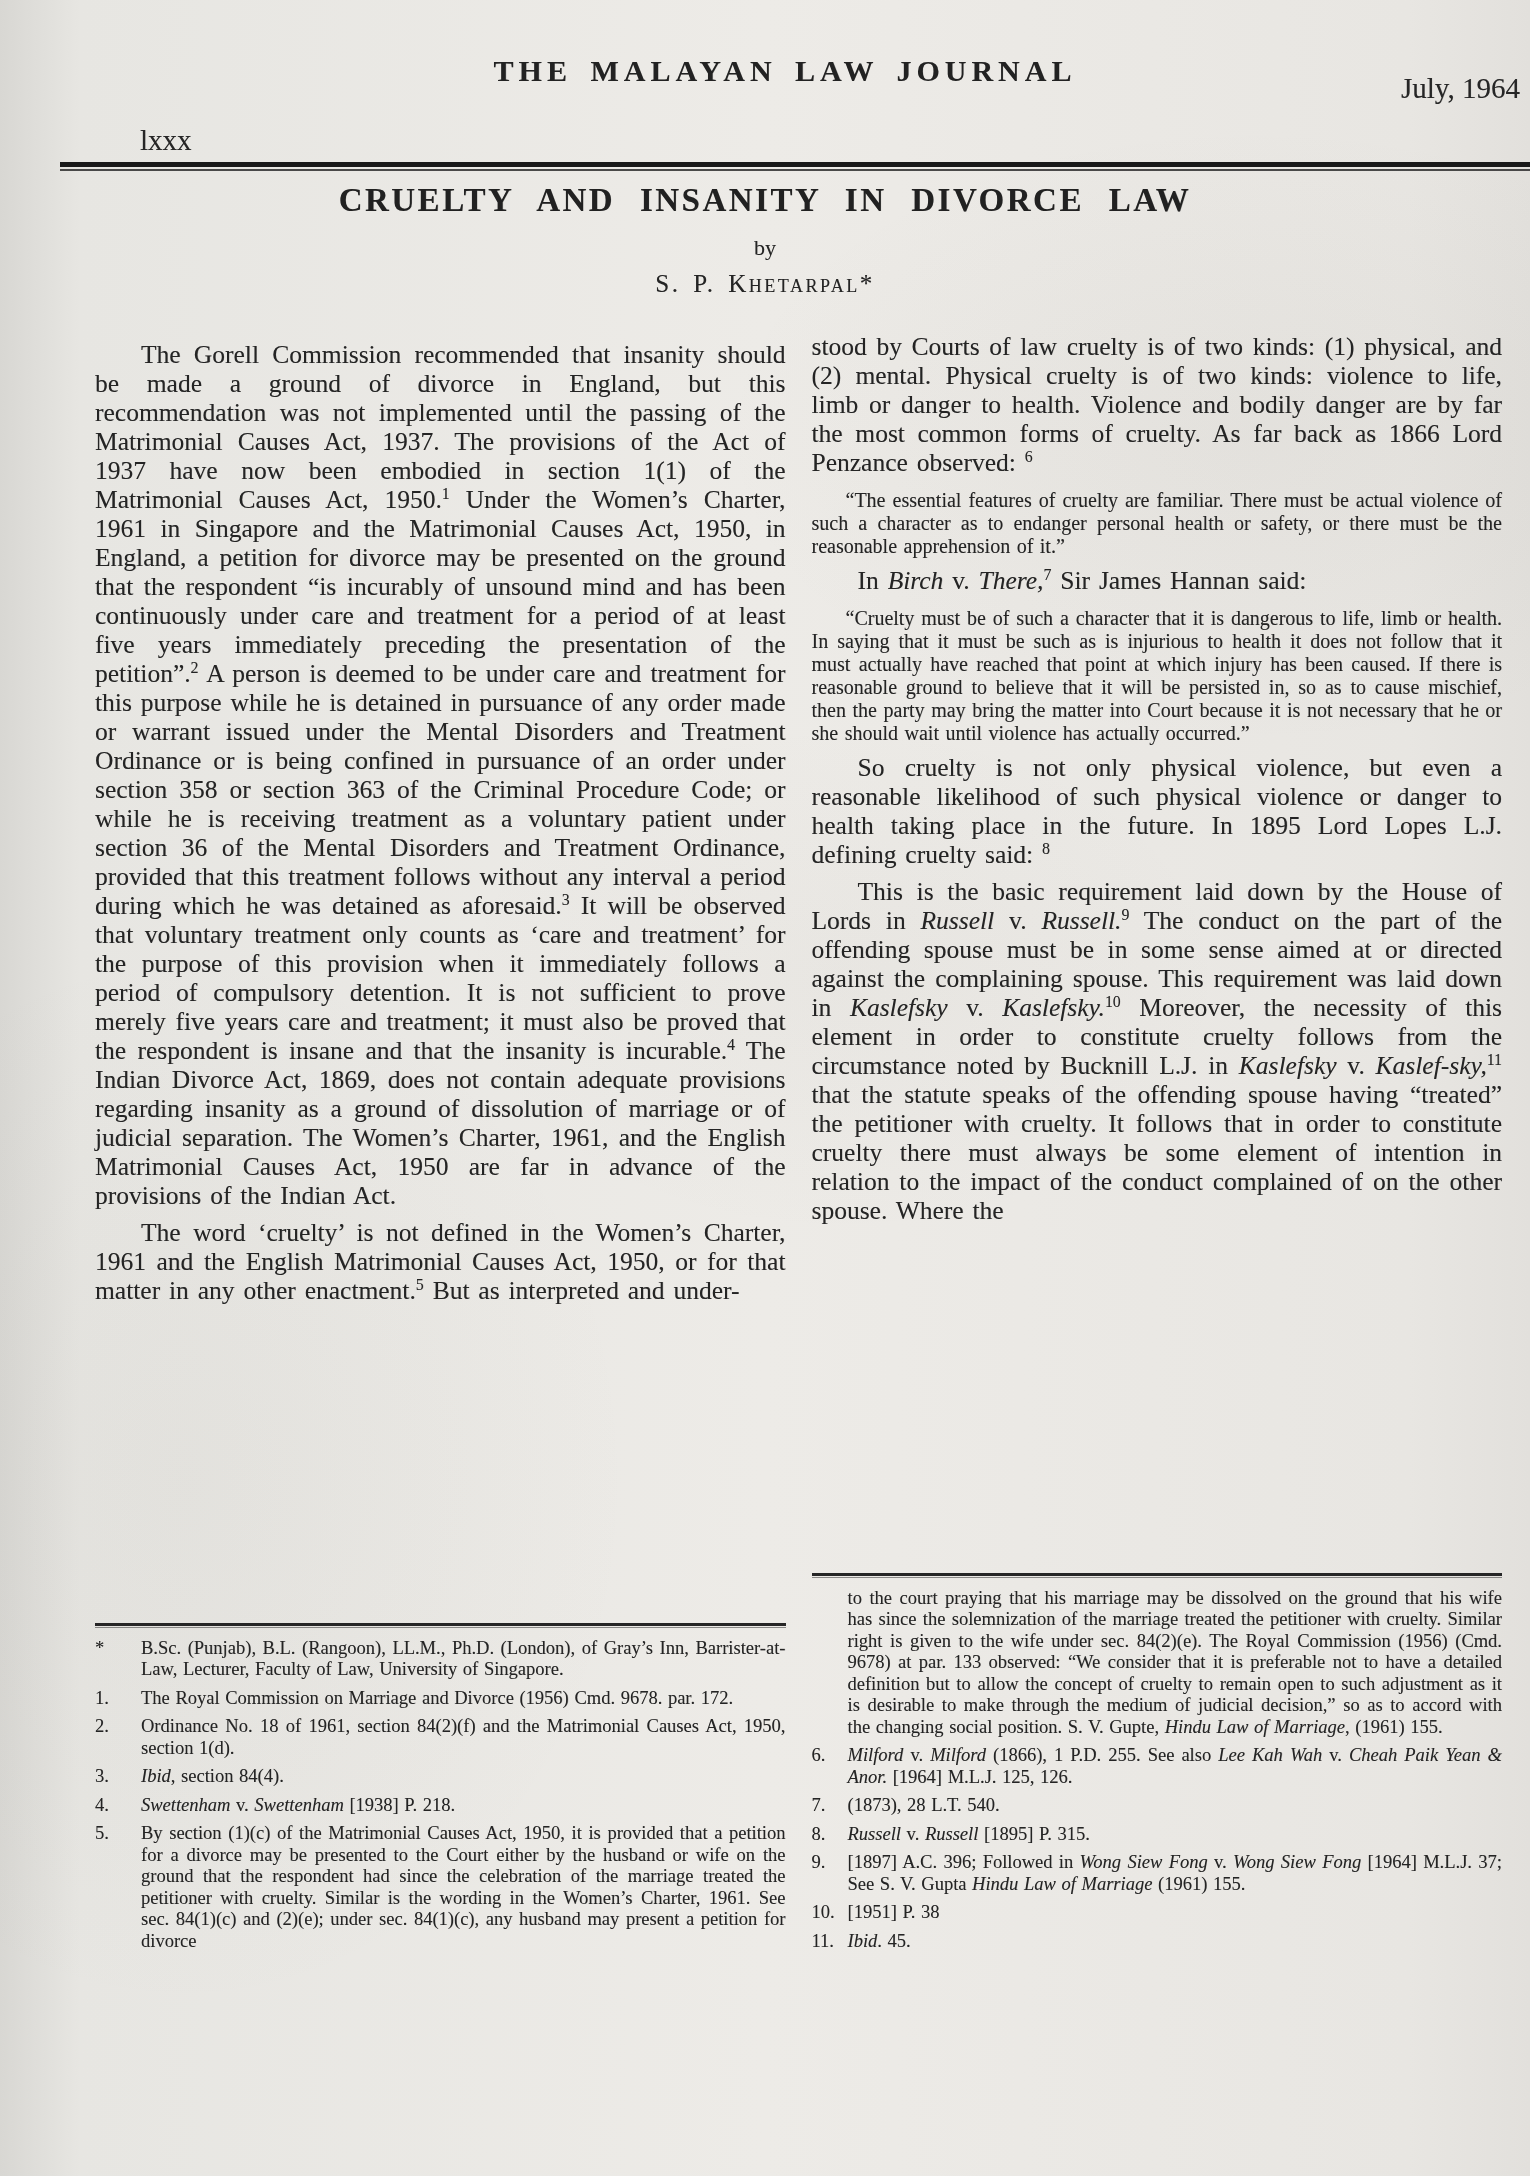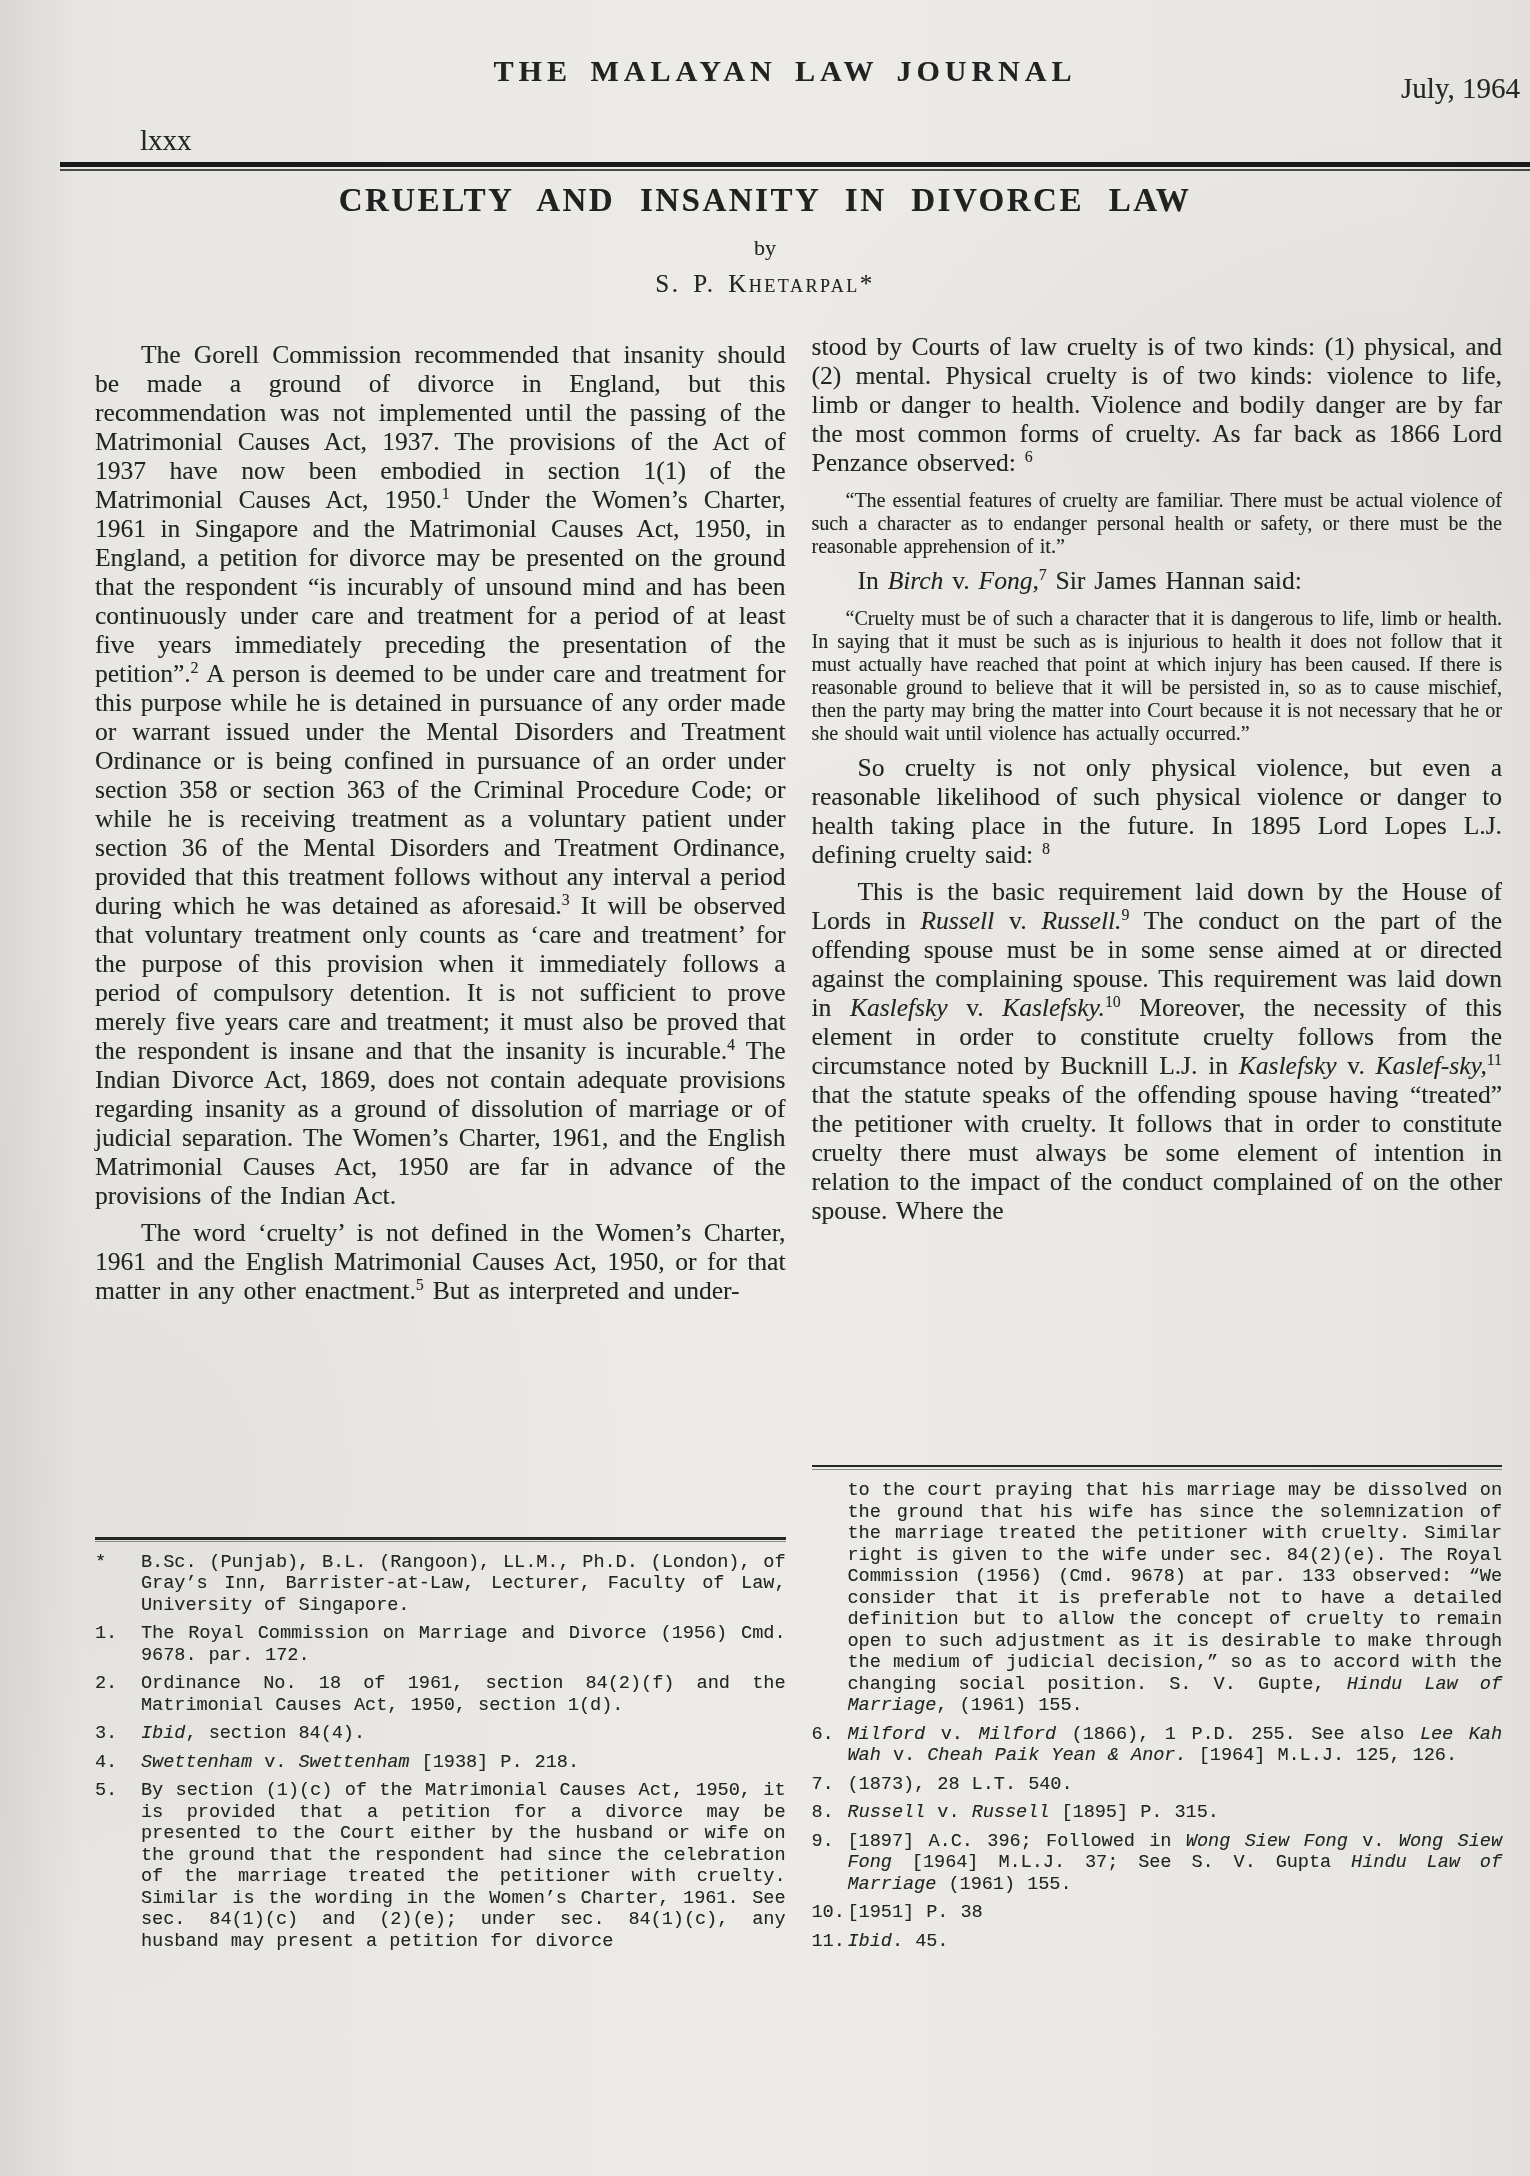--- a/index.html
+++ b/index.html
@@ -84,21 +84,21 @@
     text-indent: 34px;
     margin-top: 12px; margin-bottom: 6px;
     word-spacing: 1.5px;
   }
   .col > div:first-child { margin-top: 0; }
 
   sup { font-size: 0.62em; line-height: 0; vertical-align: super; letter-spacing: 0; }
   .it { font-style: italic; }
 
   
-  .fn-block { margin-top: auto; padding-top: 4px; font-family: Liberation Mono, monospace; }
+  .fn-block { margin-top: auto; padding-top: 4px; }
   .fn-rule {
     height: 5px;
     background: linear-gradient(#262626 0 2.5px, transparent 2.5px 3.8px, rgba(60,60,60,0.55) 3.8px 5px);
     margin-bottom: 10px;
   }
   .footnote {
     display: flex;
     font-size: 18.5px;
     line-height: 21.5px;
     margin-top: 7px;
@@ -160,21 +160,21 @@
               <span class="fn-text"><span>By section (1)(c) of the Matrimonial Causes Act, 1950, it is provided that a petition for a divorce may be presented to the Court either by the husband or wife on the ground that the respondent had since the celebration of the marriage treated the petitioner with cruelty. Similar is the wording in the Women’s Charter, 1961. See sec. 84(1)(c) and (2)(e); under sec. 84(1)(c), any husband may present a petition for divorce</span></span>
             </div>
           </div>
       </div>
     </div>
 
     <div class="col col-right">
       <div>
           <div class="flow-cont"><span>stood by Courts of law cruelty is of two kinds: (1) physical, and (2) mental. Physical cruelty is of two kinds: violence to life, limb or danger to health. Violence and bodily danger are by far the most common forms of cruelty. As far back as 1866 Lord Penzance observed: </span><sup>6</sup></div>
           <div class="flow-quote"><span>“The essential features of cruelty are familiar. There must be actual violence of such a character as to endanger personal health or safety, or there must be the reasonable apprehension of it.”</span></div>
-          <div class="flow-para"><span>In </span><span class="it">Birch</span><span> v. </span><span class="it">Fong,</span><sup>7</sup><span> Sir James Hannan said:</span></div>
+          <div class="flow-para"><span>In </span><span class="it">Birch</span><span> v. </span><span class="it">There,</span><sup>7</sup><span> Sir James Hannan said:</span></div>
           <div class="flow-quote"><span>“Cruelty must be of such a character that it is dangerous to life, limb or health. In saying that it must be such as is injurious to health it does not follow that it must actually have reached that point at which injury has been caused. If there is reasonable ground to believe that it will be persisted in, so as to cause mischief, then the party may bring the matter into Court because it is not necessary that he or she should wait until violence has actually occurred.”</span></div>
           <div class="flow-para"><span>So cruelty is not only physical violence, but even a reasonable likelihood of such physical violence or danger to health taking place in the future. In 1895 Lord Lopes L.J. defining cruelty said: </span><sup>8</sup></div>
           <div class="flow-para"><span>This is the basic requirement laid down by the House of Lords in </span><span class="it">Russell</span><span> v. </span><span class="it">Russell.</span><sup>9</sup><span> The conduct on the part of the offending spouse must be in some sense aimed at or directed against the complaining spouse. This requirement was laid down in </span><span class="it">Kaslefsky</span><span> v. </span><span class="it">Kaslefsky.</span><sup>10</sup><span> Moreover, the necessity of this element in order to constitute cruelty follows from the circumstance noted by Bucknill L.J. in </span><span class="it">Kaslefsky</span><span> v. </span><span class="it">Kaslef-sky,</span><sup>11</sup><span> that the statute speaks of the offending spouse having “treated” the petitioner with cruelty. It follows that in order to constitute cruelty there must always be some element of intention in relation to the impact of the conduct complained of on the other spouse. Where the</span></div>
         </div>
       <div class="fn-block">
         <div class="fn-rule"></div>
         <div>
             <div class="footnote">
               <span class="fn-marker"></span>
               <span class="fn-text"><span>to the court praying that his marriage may be dissolved on the ground that his wife has since the solemnization of the marriage treated the petitioner with cruelty. Similar right is given to the wife under sec. 84(2)(e). The Royal Commission (1956) (Cmd. 9678) at par. 133 observed: “We consider that it is preferable not to have a detailed definition but to allow the concept of cruelty to remain open to such adjustment as it is desirable to make through the medium of judicial decision,” so as to accord with the changing social position. S. V. Gupte, </span><span class="it">Hindu Law of Marriage</span><span>, (1961) 155.</span></span>

